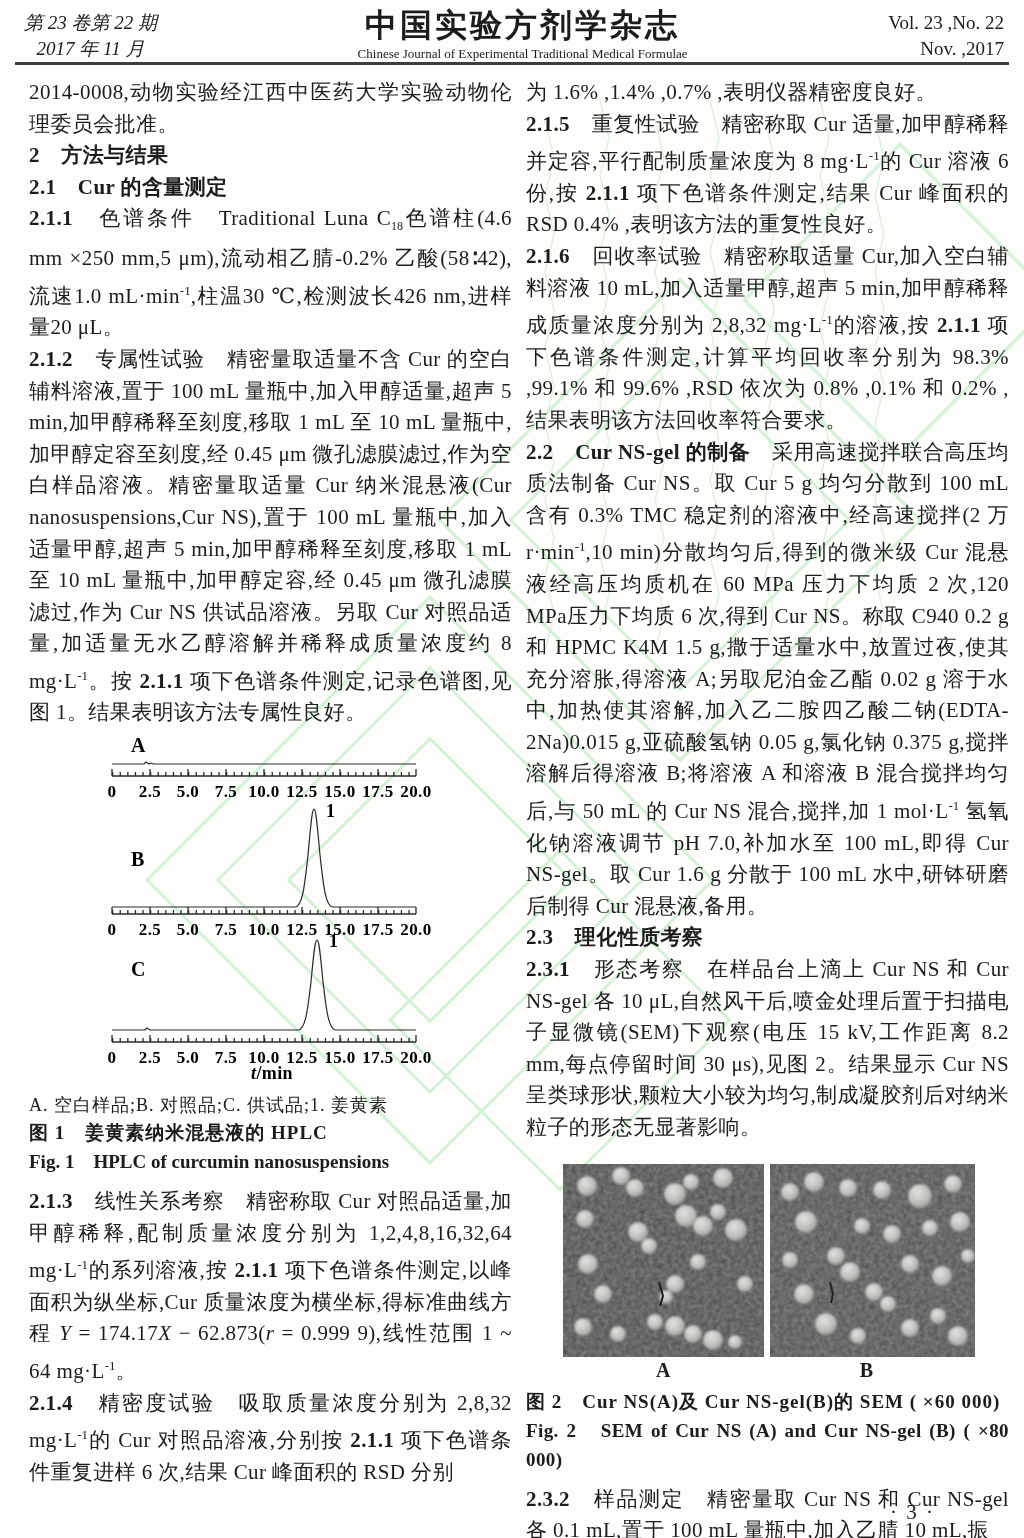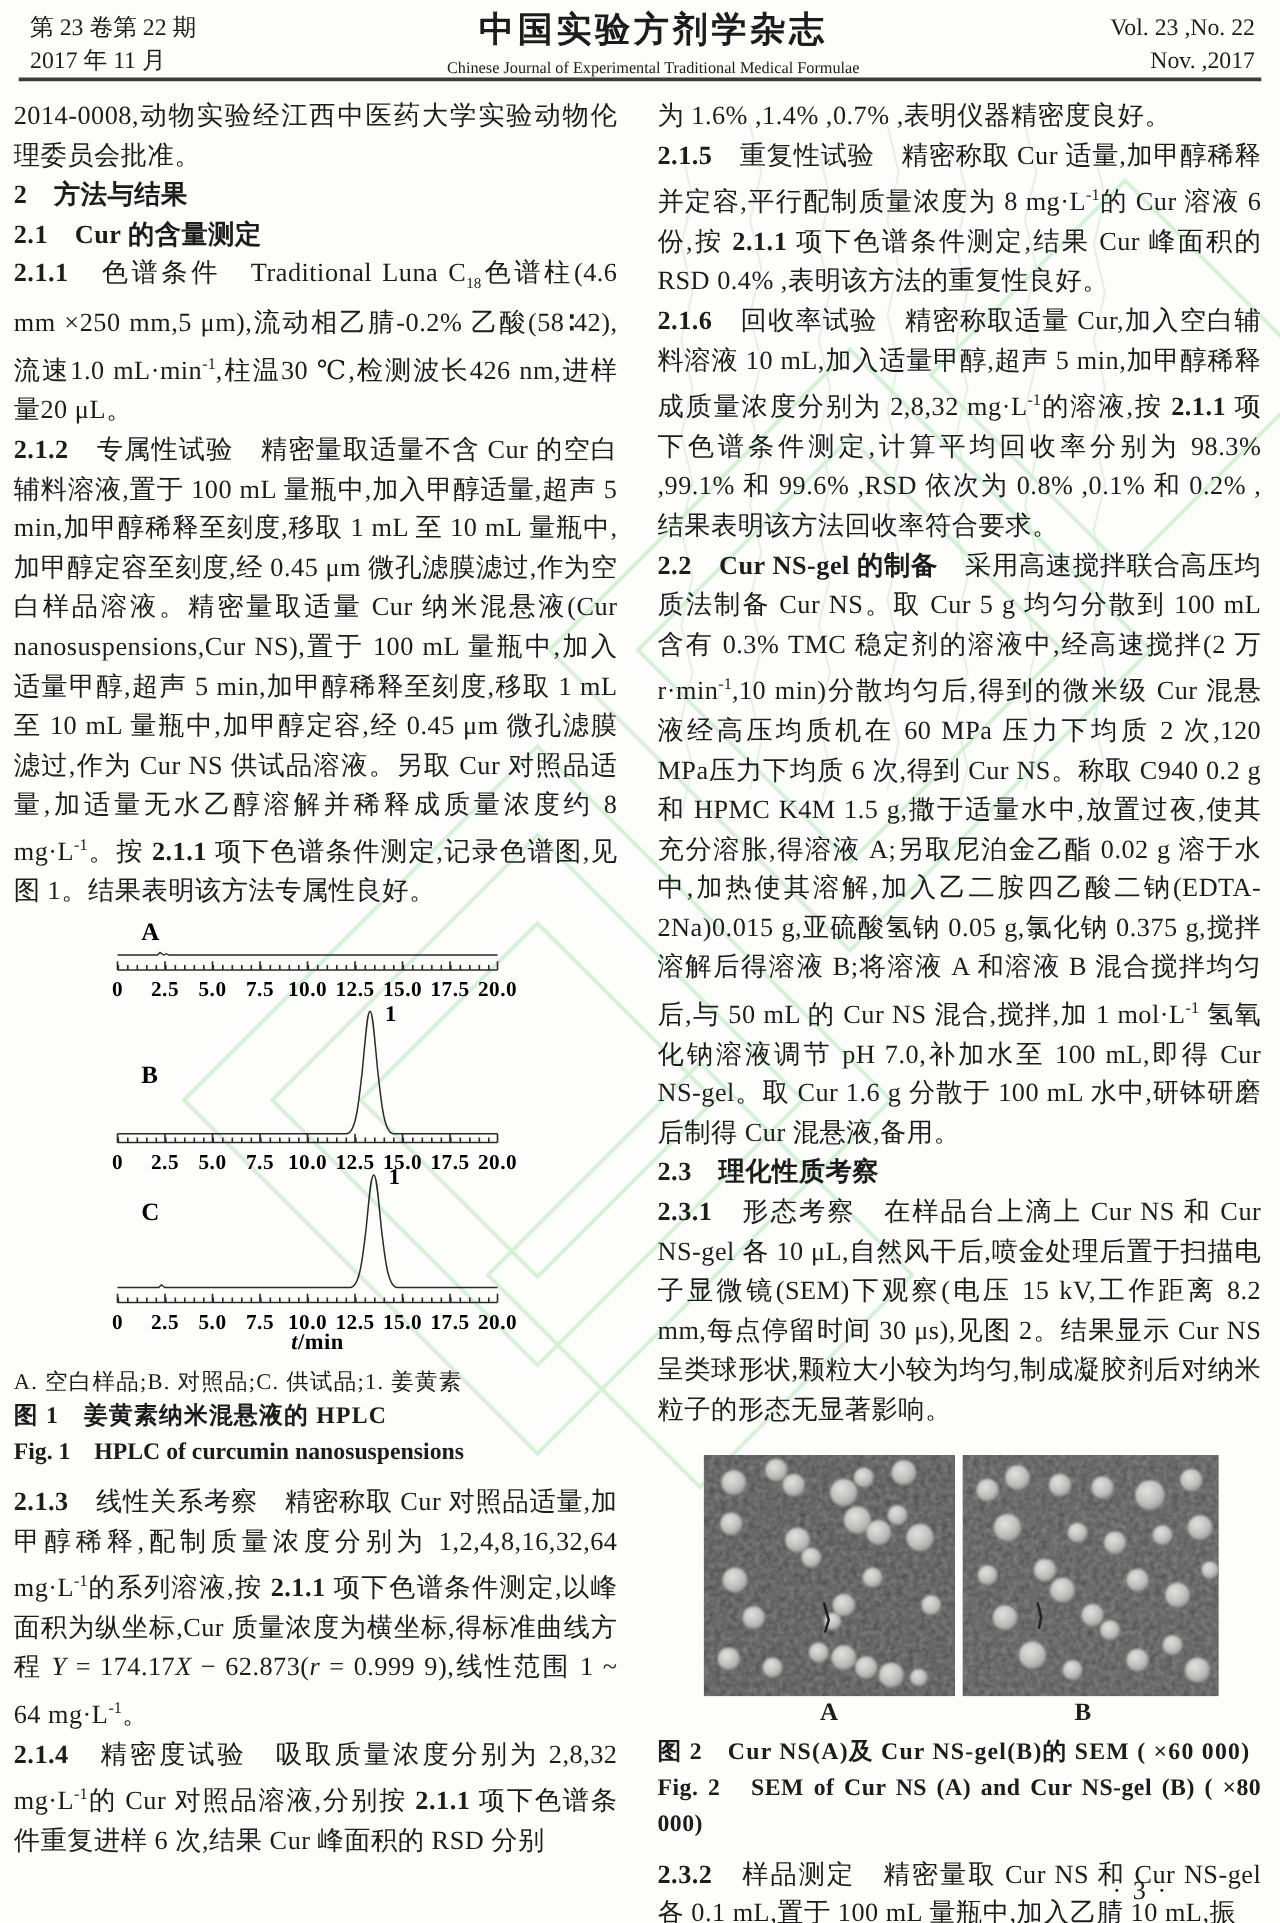--- a/index.html
+++ b/index.html
@@ -7,30 +7,30 @@
     width:1024px;height:1538px;position:relative;background:#fdfdfc;
     font-family:"Liberation Serif","DejaVu Serif",serif;color:#1c1c1c;
     overflow:hidden;
   }
   .wm{position:absolute;left:0;top:0;z-index:0;pointer-events:none;}
   .layer{position:relative;z-index:1;}
   
   .page-header{position:absolute;top:10px;left:16px;width:992px;display:flex;
     justify-content:space-between;align-items:flex-start;z-index:2;}
   .hdr-side{font-size:19px;line-height:26px;white-space:nowrap;}
-  .hdr-side.left{text-align:left;padding-left:8px;}
+  .hdr-side.left{text-align:center;padding-left:8px;font-style:italic;}
   .hdr-side.right{text-align:right;padding-right:4px;}
   .hdr-center{flex:1;text-align:center;}
-  .jtitle-cn{font-size:28px;font-weight:bold;letter-spacing:3px;line-height:30px;}
+  .jtitle-cn{font-size:32px;font-weight:bold;letter-spacing:3px;line-height:30px;}
   .jtitle-en{font-size:13px;line-height:24px;margin-top:2px;}
   .hdr-rule{position:absolute;top:62px;left:15px;width:994px;height:3px;background:#3c3c3c;z-index:2;}
   
   .col{position:absolute;top:77px;width:483px;font-size:21px;line-height:31.6px;
     text-align:justify;letter-spacing:0.4px;z-index:1;}
-  .col-l{left:11px;}
+  .col-l{left:29px;}
   .col-r{left:526px;}
   .col p{margin:0;padding:0;}
   .b{font-weight:bold;}
   .i{font-style:italic;}
   sup{font-size:13px;vertical-align:super;letter-spacing:0;}
   sub{font-size:12px;vertical-align:sub;letter-spacing:0;}
   
   .fig1{margin:6px 0 10px 0;}
   .fig1 svg{display:block;margin-left:50px;}
   .fig1 svg text{font-family:"Liberation Serif","DejaVu Serif",serif;}

